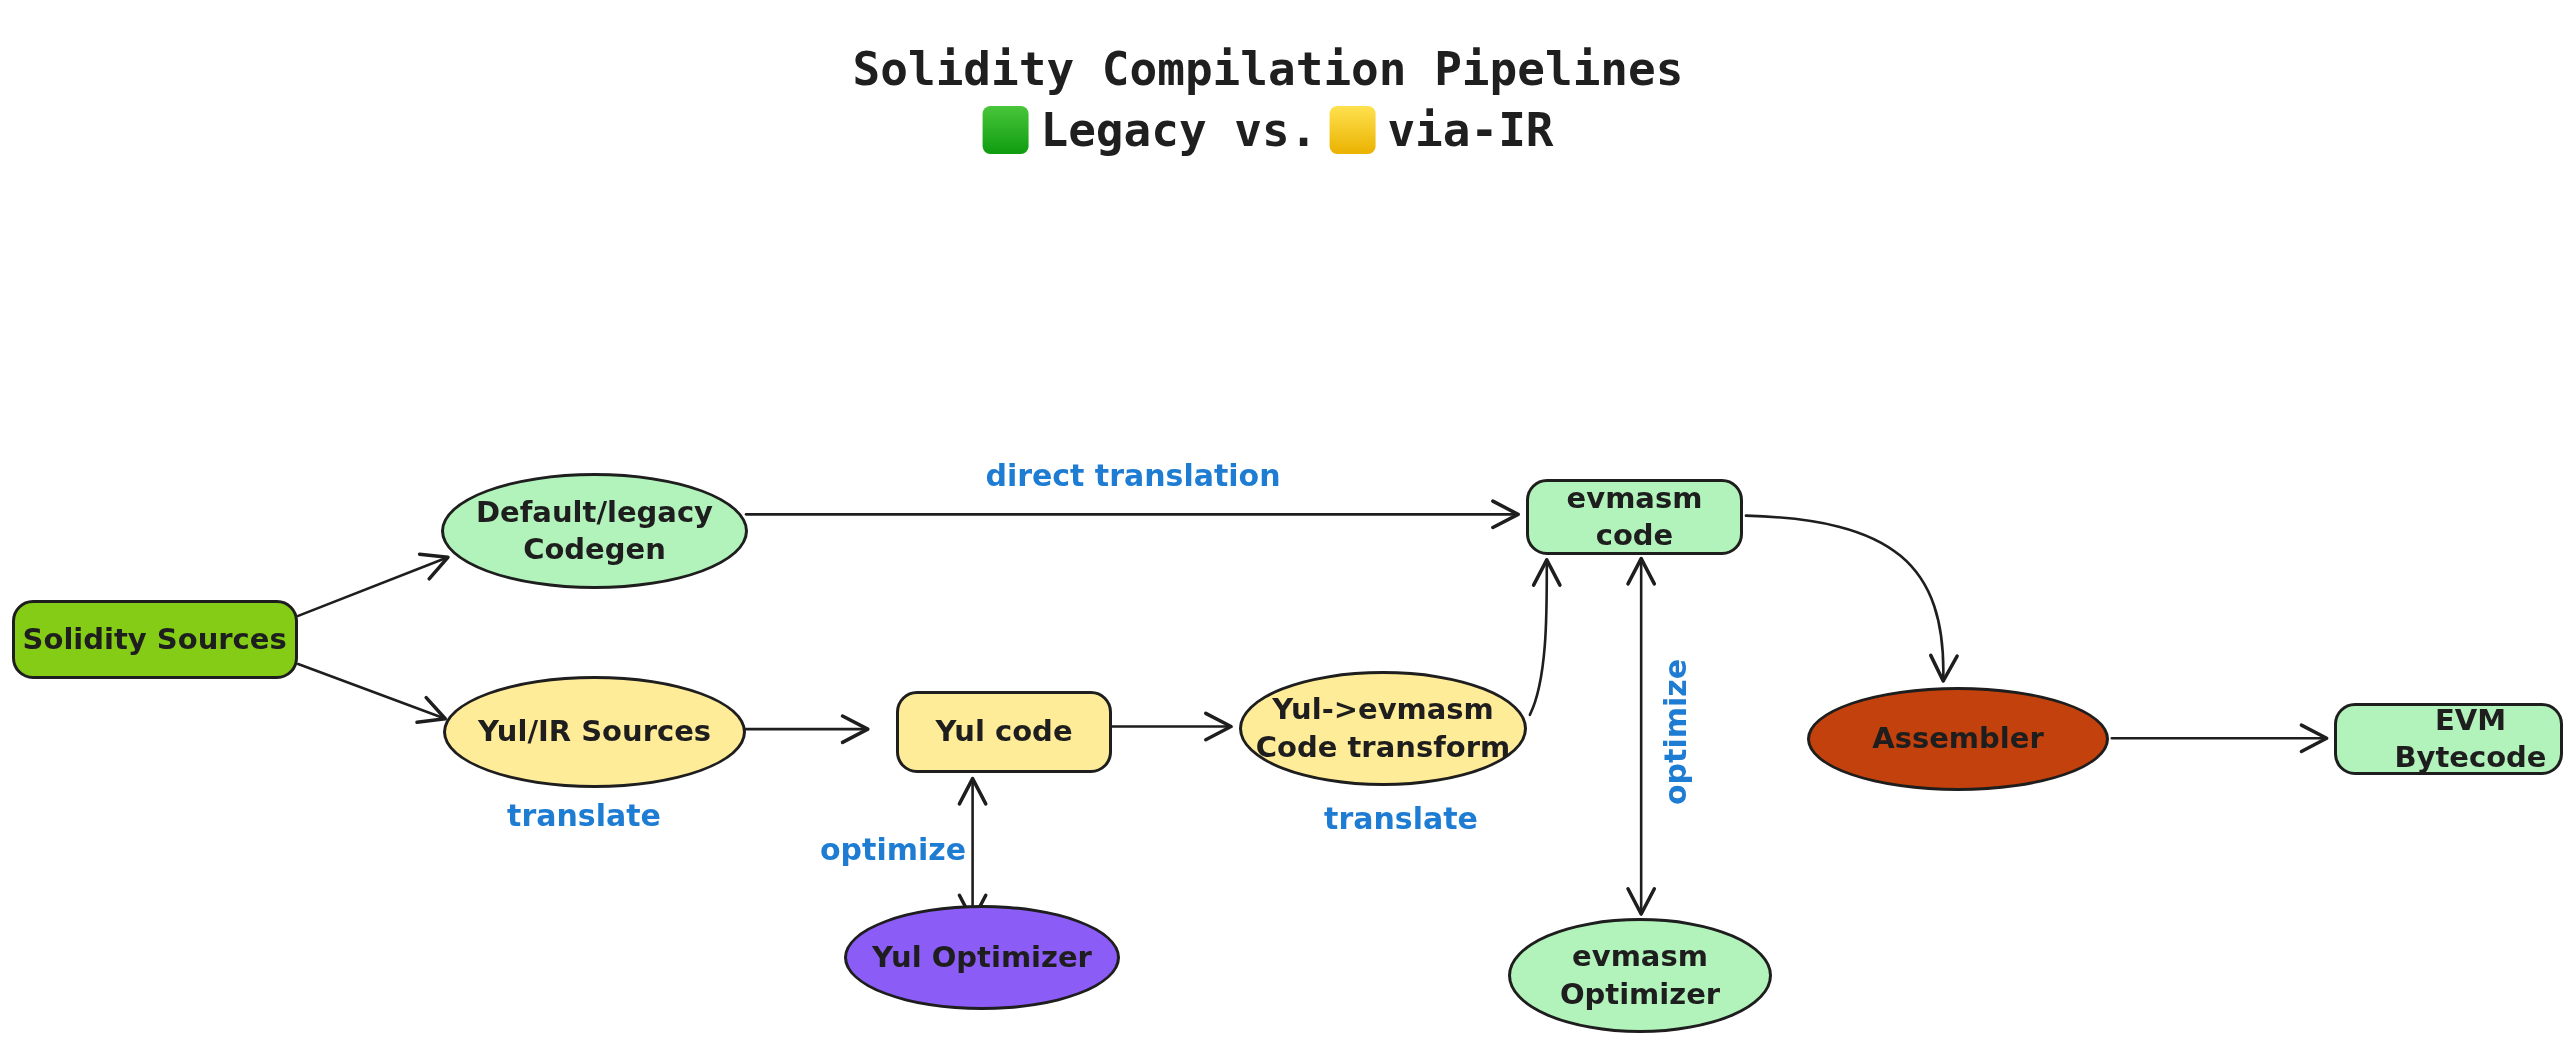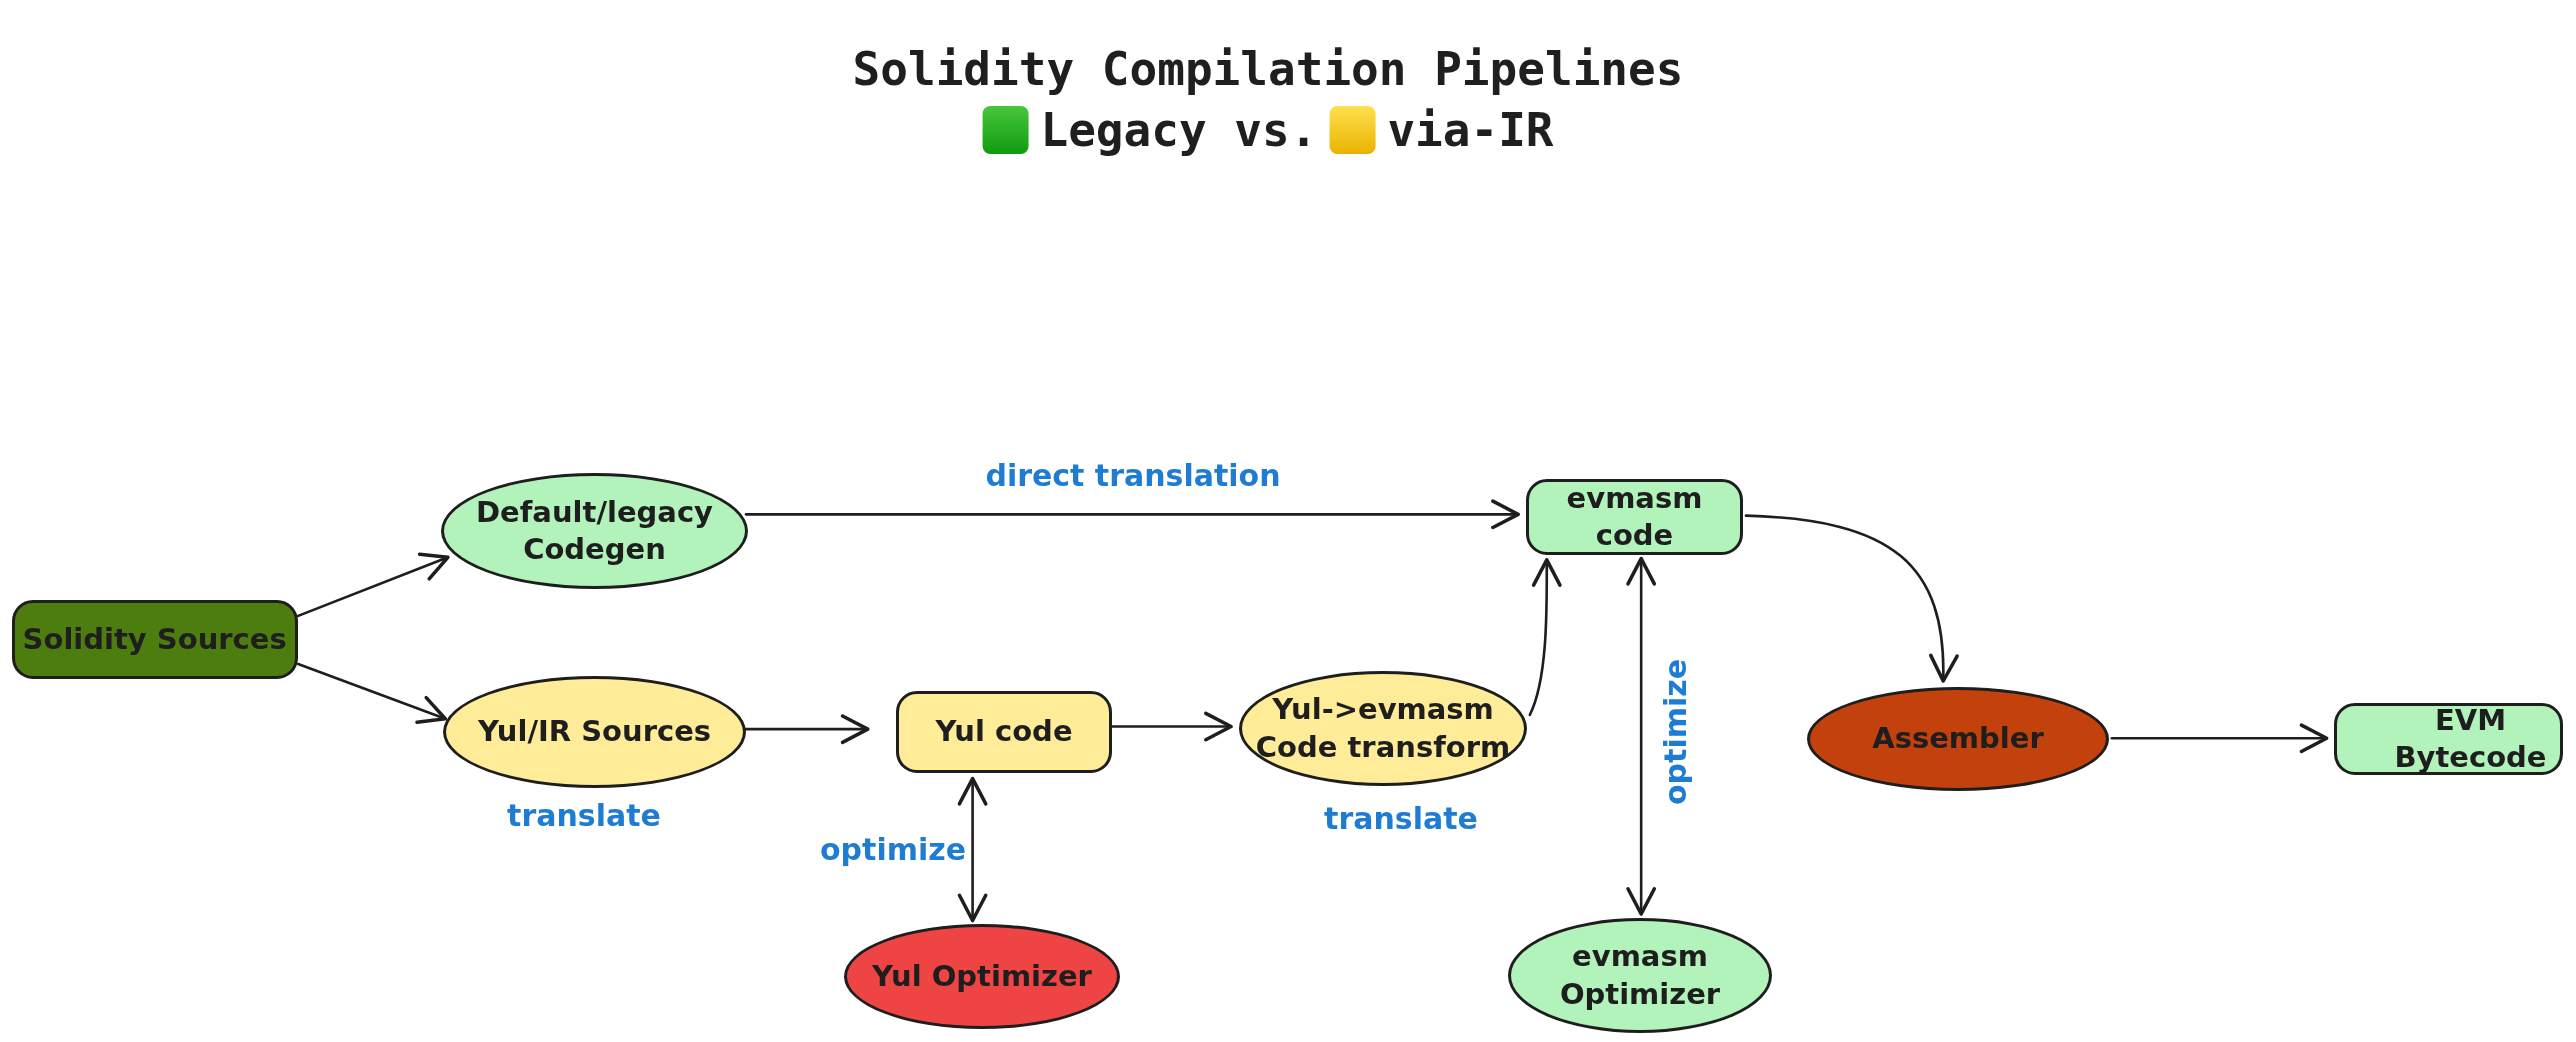--- a/index.html
+++ b/index.html
@@ -70,34 +70,34 @@
   <div class="titleblock">
     <div class="title-line">Solidity Compilation Pipelines</div>
     <div class="legend-line">
       <span class="swatch" style="background: linear-gradient(rgb(73, 198, 59), rgb(15, 156, 15));"></span>
       <span>Legacy vs.</span>
       <span class="swatch" style="background: linear-gradient(rgb(255, 225, 79), rgb(234, 178, 0));"></span>
       <span>via-IR</span>
     </div>
   </div>
 
-  <div class="node rect" style="left: 11.7px; top: 600px; width: 286px; height: 79px; background: #4d7c0f;">
+  <div class="node rect" style="left: 11.7px; top: 600px; width: 286px; height: 79px; background: #84cc16;">
       <span class="node-label">Solidity Sources</span>
     </div>
   <div class="node ellipse" style="left: 441px; top: 473px; width: 307px; height: 116px; background: rgb(178, 242, 187);">
       <span class="node-label">Default/legacy
 Codegen</span>
     </div>
   <div class="node ellipse" style="left: 443px; top: 676px; width: 303px; height: 112px; background: rgb(255, 236, 153);">
       <span class="node-label">Yul/IR Sources</span>
     </div>
   <div class="node rect" style="left: 876px; top: 691px; width: 216px; height: 82px; background: rgb(255, 236, 153); margin-left: 20px;">
       <span class="node-label">Yul code</span>
     </div>
-  <div class="node ellipse" style="left: 844px; top: 924px; width: 276px; height: 105px; background: #ef4444;">
+  <div class="node ellipse" style="left: 844px; top: 905px; width: 276px; height: 105px; background: #8b5cf6;">
       <span class="node-label">Yul Optimizer</span>
     </div>
   <div class="node ellipse" style="left: 1239px; top: 671px; width: 288px; height: 115px; background: rgb(255, 236, 153);">
       <span class="node-label">Yul-&gt;evmasm
 Code transform</span>
     </div>
   <div class="node rect" style="left: 1526px; top: 479px; width: 217px; height: 76px; background: rgb(178, 242, 187);">
       <span class="node-label">evmasm code</span>
     </div>
   <div class="node ellipse" style="left: 1508px; top: 918px; width: 264px; height: 115px; background: rgb(178, 242, 187);">

